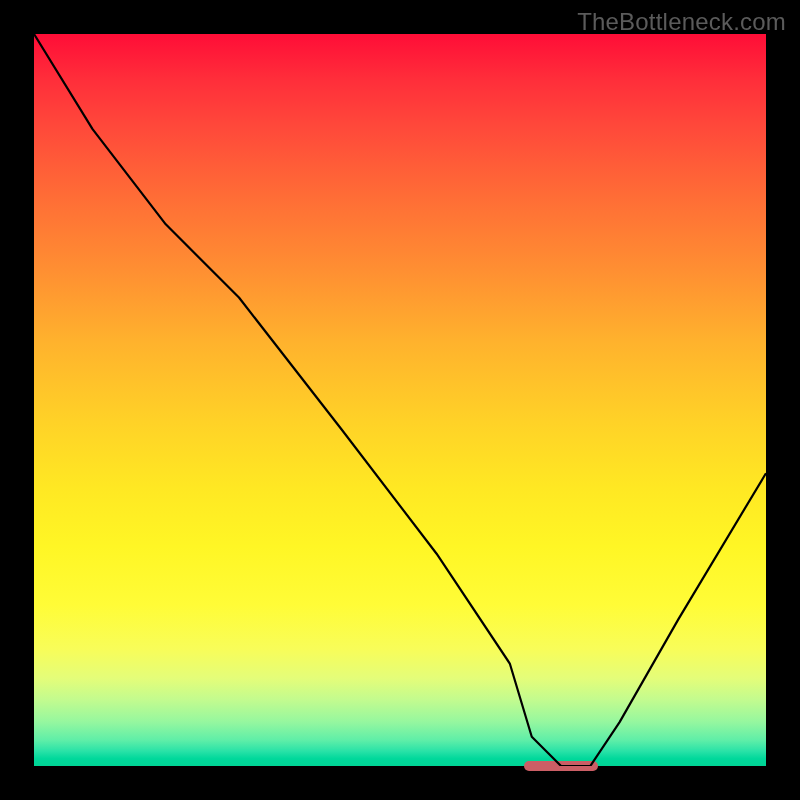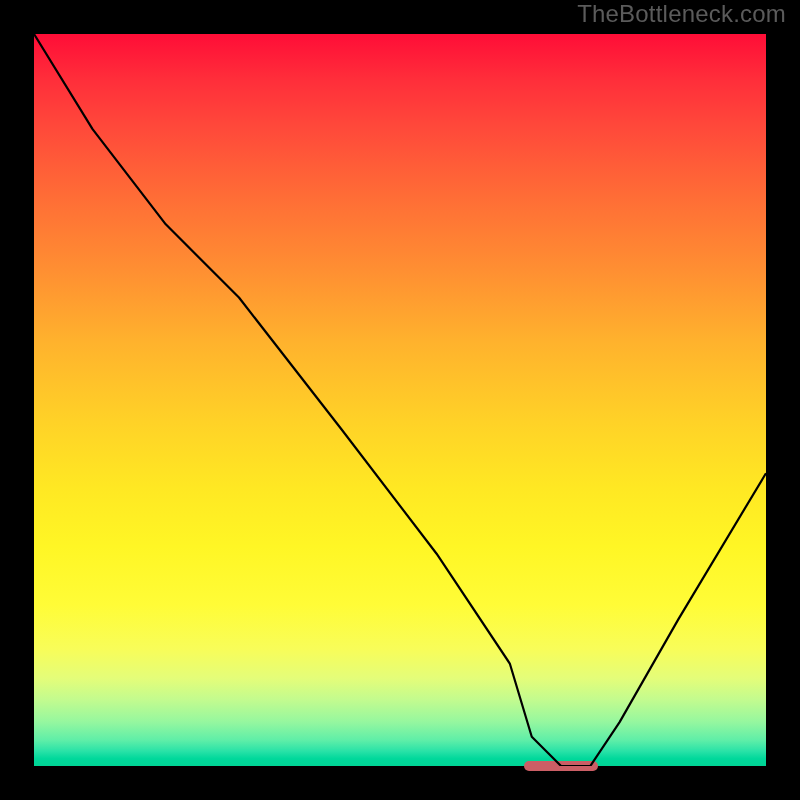--- a/index.html
+++ b/index.html
@@ -11,21 +11,21 @@
     overflow: hidden;
   }
   .frame {
     position: relative;
     width: 800px;
     height: 800px;
     background: #000;
   }
   .watermark {
     position: absolute;
-    top: 0;
+    top: 8px;
     right: 14px;
     font-family: Arial, Helvetica, sans-serif;
     font-size: 24px;
     color: #5b5b5b;
     letter-spacing: 0.2px;
     font-weight: 500;
   }
   .plot-area {
     position: absolute;
     left: 34px;

